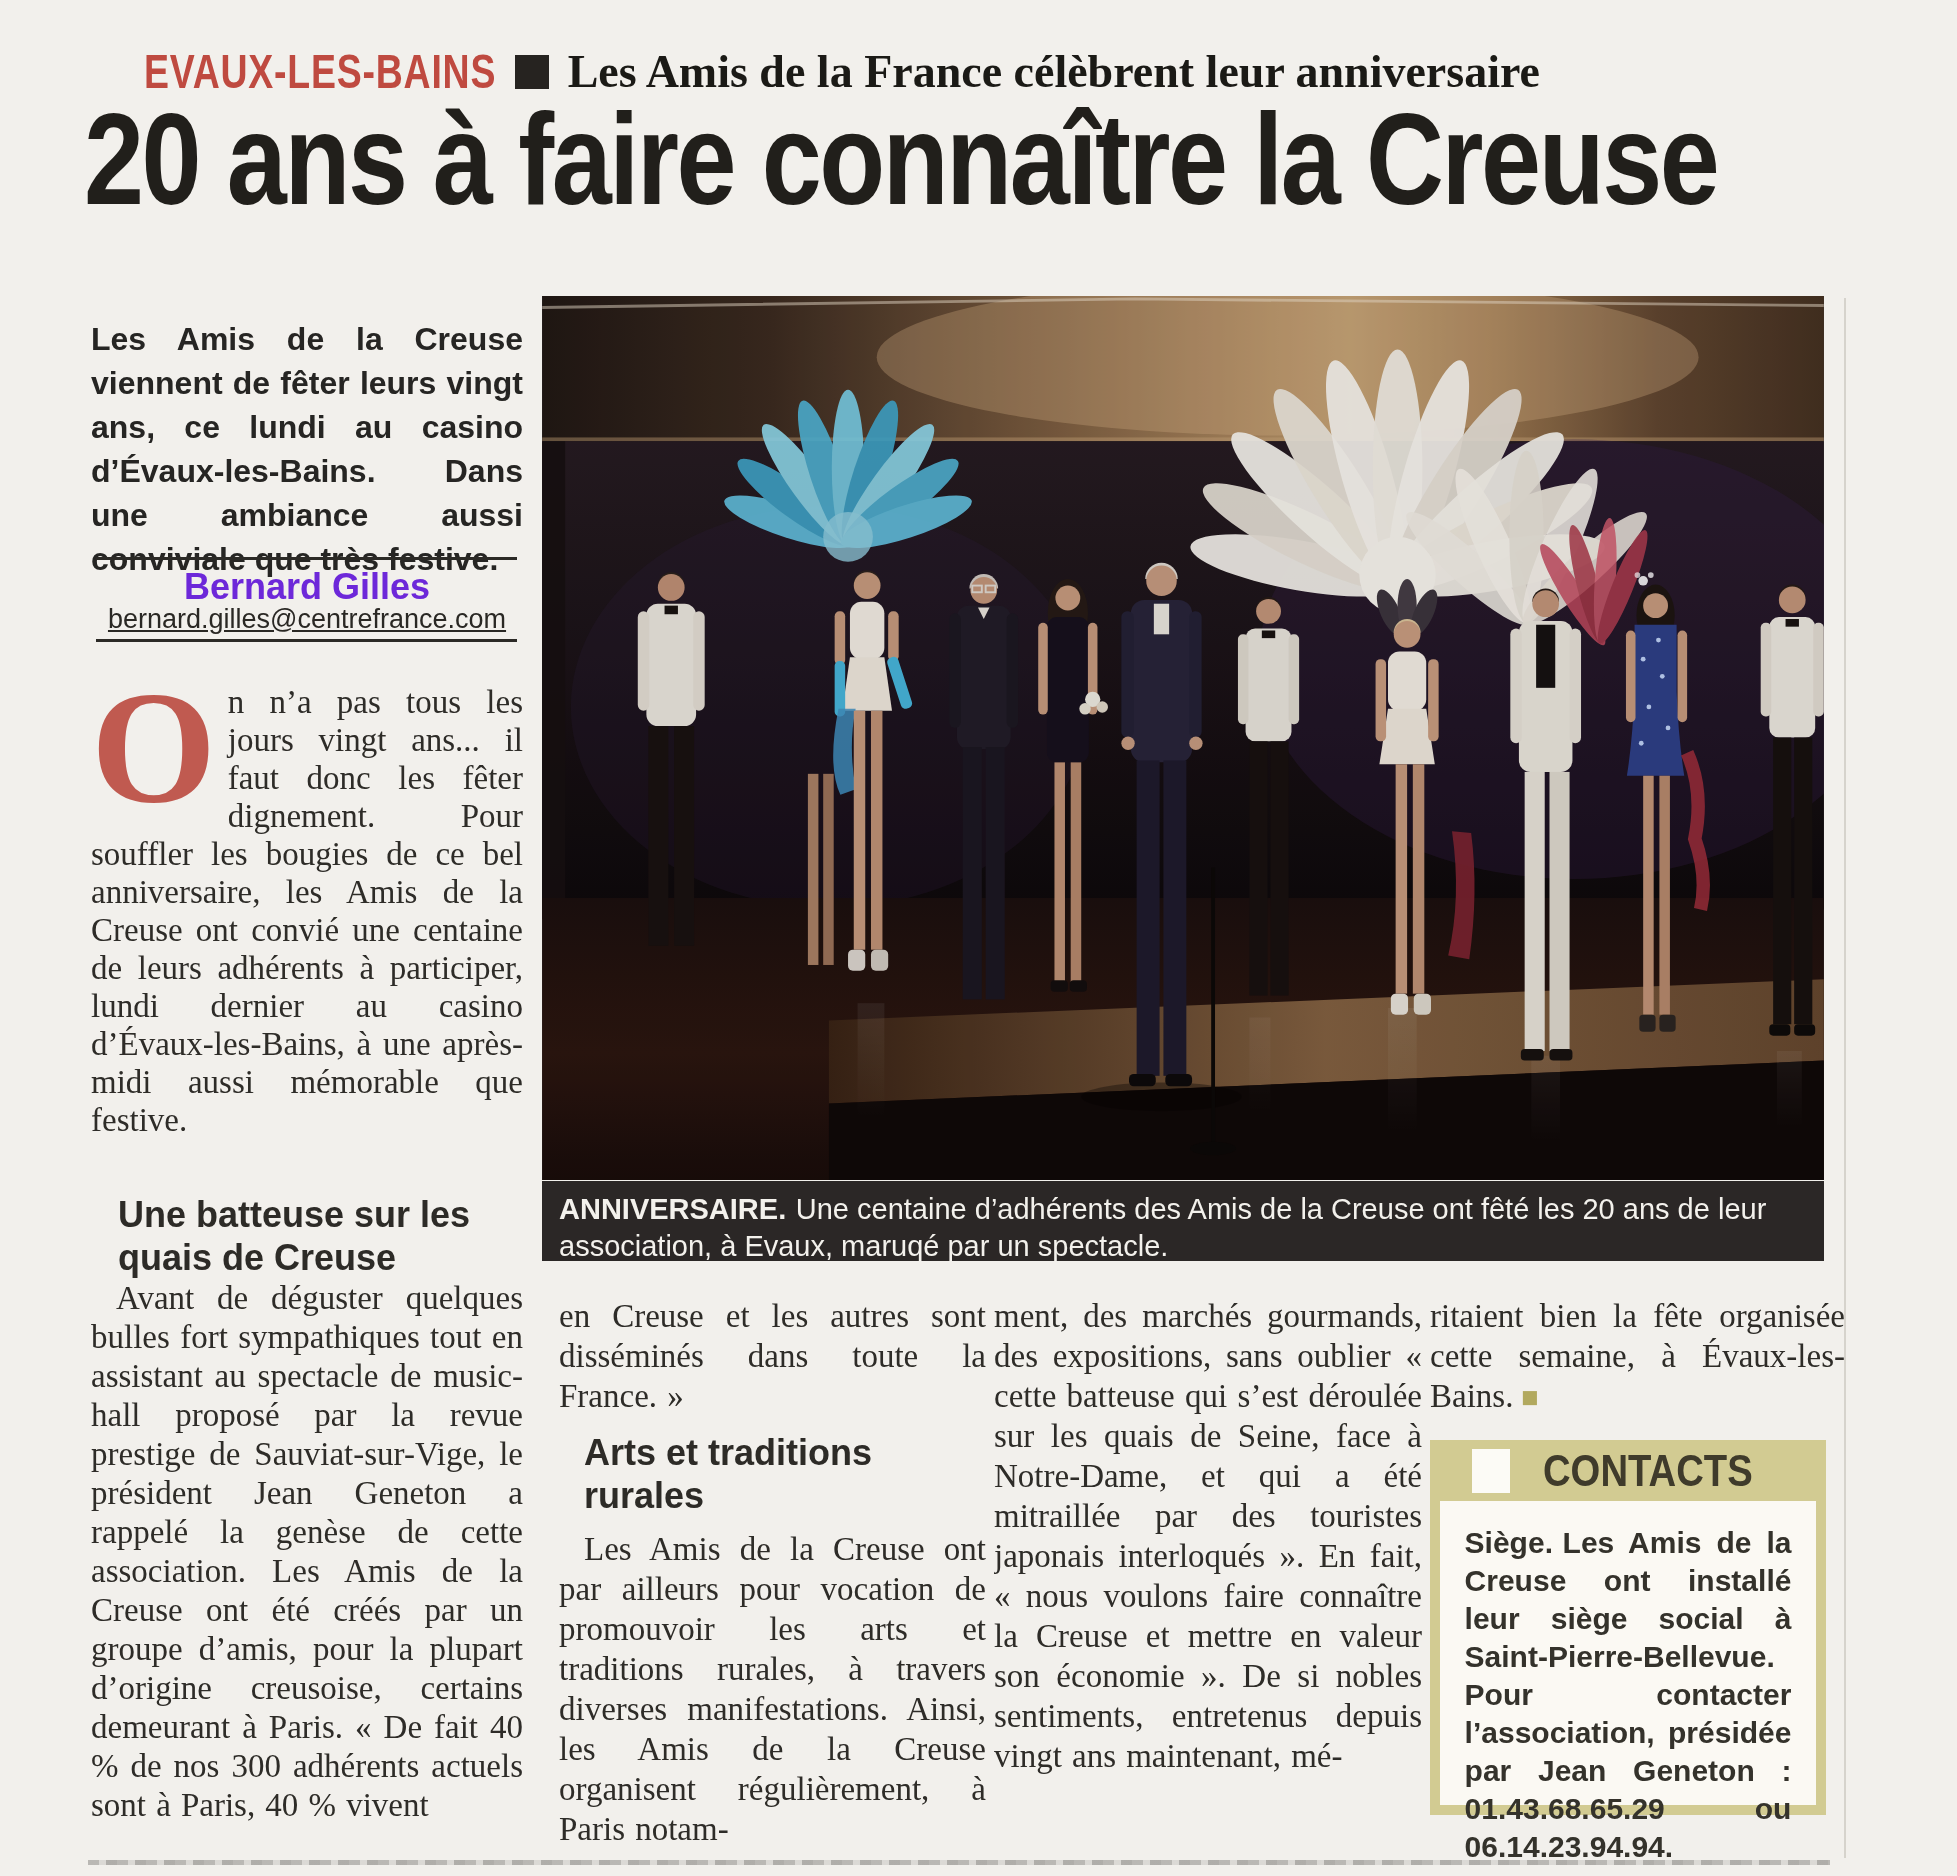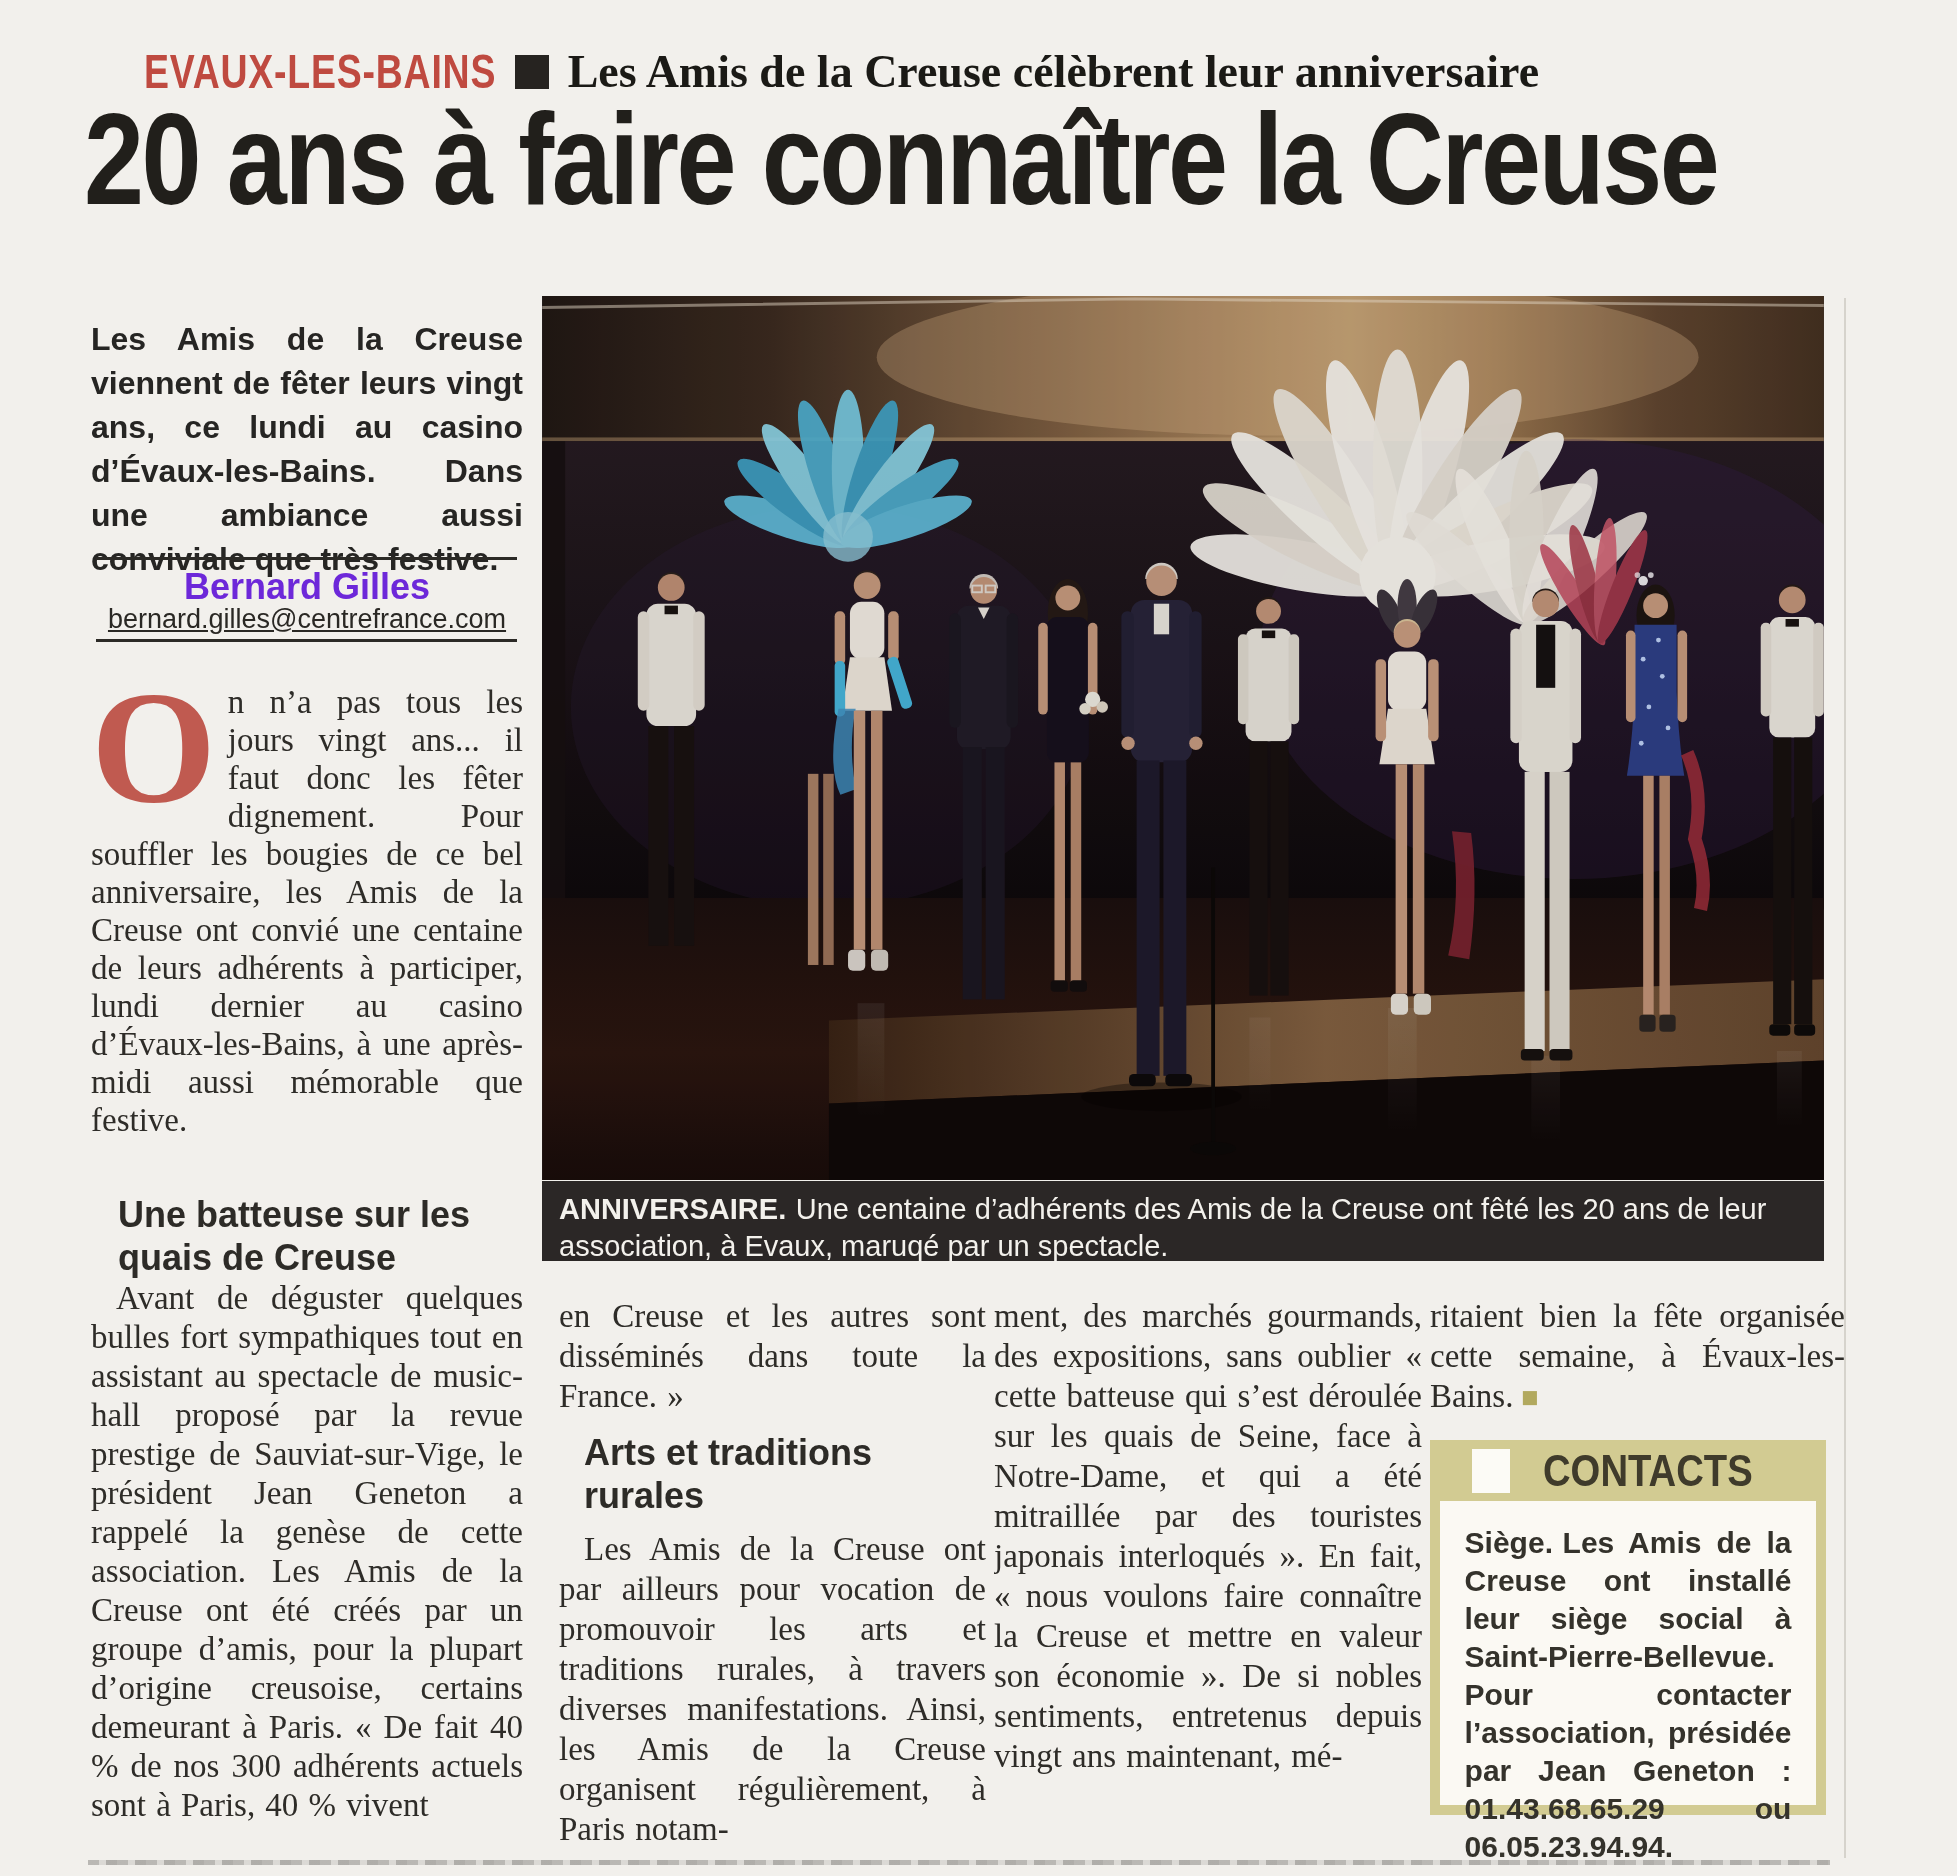--- a/index.html
+++ b/index.html
@@ -63,21 +63,21 @@
   .right-hairline{position:absolute;left:1844px;top:298px;width:1.9px;height:1560px;background:#d6d3cc;}
 </style>
 </head>
 <body>
 
 <div class="page">
 
   <div class="kicker">
     <span class="kicker-label-wrap"><span class="kicker-label">EVAUX-LES-BAINS</span></span>
     <span class="kicker-square"></span>
-    <span class="kicker-title">Les Amis de la Creuse célèbrent leur anniversaire</span>
+    <span class="kicker-title">Les Amis de la France célèbrent leur anniversaire</span>
   </div>
 
   <div class="headline">20 ans à faire connaître la Creuse</div>
 
   <p class="lede">Les Amis de la Creuse viennent de fêter leurs vingt ans, ce lundi au casino d’Évaux-les-Bains. Dans une ambiance aussi conviviale que très festive.</p>
   <div class="rule rule-top"></div>
   <div class="byline-name">Bernard Gilles</div>
   <div class="byline-email">bernard.gilles@centrefrance.com</div>
   <div class="rule rule-bottom"></div>
 
@@ -362,20 +362,20 @@
   <div class="col col4">
     <p class="serifp"><span>ritaient bien la fête organisée cette semaine, à Évaux-les-Bains.</span><span class="endmark">■</span></p>
   </div>
 
   <div class="contacts">
     <div class="contacts-header">
       <span class="contacts-square"></span>
       <span class="contacts-title">CONTACTS</span>
     </div>
     <div class="contacts-body">
-      <span class="siege-label">Siège.</span><span>Les Amis de la Creuse ont installé leur siège social à Saint-Pierre-Bellevue. Pour contacter l’association, présidée par Jean Geneton : 01.43.68.65.29 ou 06.05.23.94.94.</span>
+      <span class="siege-label">Siège.</span><span>Les Amis de la Creuse ont installé leur siège social à Saint-Pierre-Bellevue. Pour contacter l’association, présidée par Jean Geneton : 01.43.68.65.29 ou 06.14.23.94.94.</span>
     </div>
   </div>
 
   <div class="bottom-rule"></div>
   <div class="right-hairline"></div>
 </div>
 
 
 </body></html>

